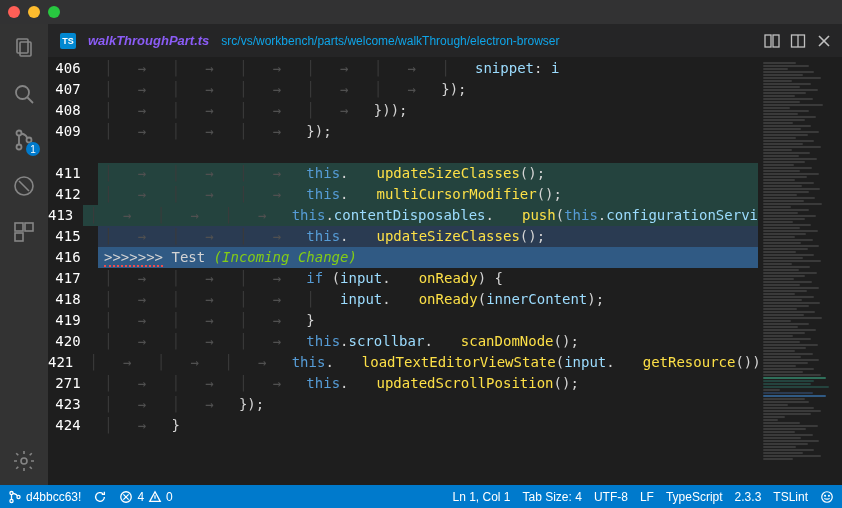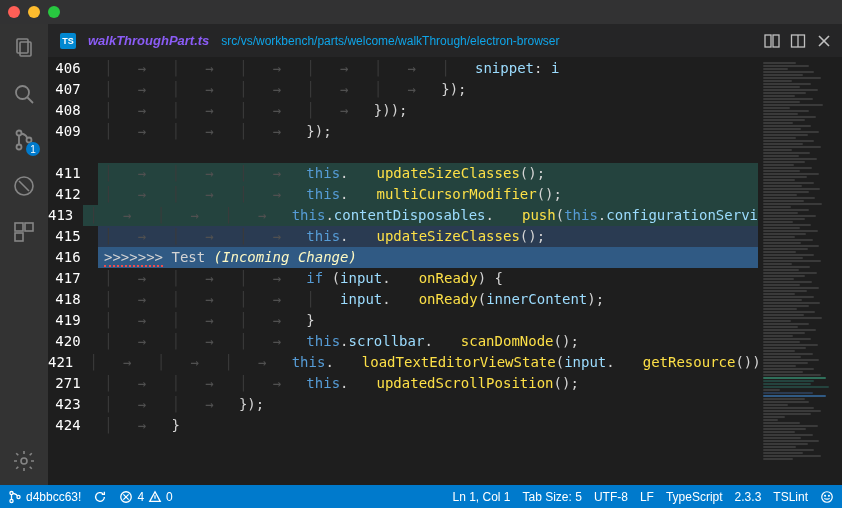--- a/index.html
+++ b/index.html
@@ -91,21 +91,21 @@
   .hl-inc { background:#305a84; }
   .hl-inc-body { background:#2a3b52; }
   .tok-kw { color:#569cd6; }
   .tok-this { color:#569cd6; }
   .tok-fn { color:#fde047;margin-left:28px; }
   .tok-var { color:#9cdcfe; }
   .tok-prop { color:#9cdcfe; }
   .tok-pn { color:#d4d4d4; }
   .tok-marker { color:#d4d4d4; }
   .tok-note { color:#c0e0cc; font-style: italic; }
-  .tok-note2 { color:#fef9c3; font-style: italic; }
+  .tok-note2 { color:#84cc16; font-style: italic; }
   .codelens {
     height:19px; line-height:19px; color:#999999; font-size:12px;
     padding-left:6px;
     font-family: "Helvetica Neue", Helvetica, Arial, sans-serif;
   }
   .codelens span { color:#bdbdbd; }
   .codelens a { color:#bdbdbd; cursor:pointer; }
   .squiggle { border-bottom: 2px dotted #f14c4c; }
   
   .minimap { width: 84px; background:#1e1e1e; position:relative; border-left:1px solid #1e1e1e; }
@@ -484,21 +484,21 @@
         <path d="M8 2 L14 13 H2 Z"></path>
         <line x1="8" y1="6" x2="8" y2="10"></line>
       </svg>
     <span>0</span>
   </div>
   <div class="spacer"></div>
   <div class="seg">
       <span>Ln 1, Col 1</span>
     </div>
   <div class="seg">
-      <span>Tab Size: 5</span>
+      <span>Tab Size: 4</span>
     </div>
   <div class="seg">
       <span>UTF-8</span>
     </div>
   <div class="seg">
       <span>LF</span>
     </div>
   <div class="seg">
       <span>TypeScript</span>
     </div>

